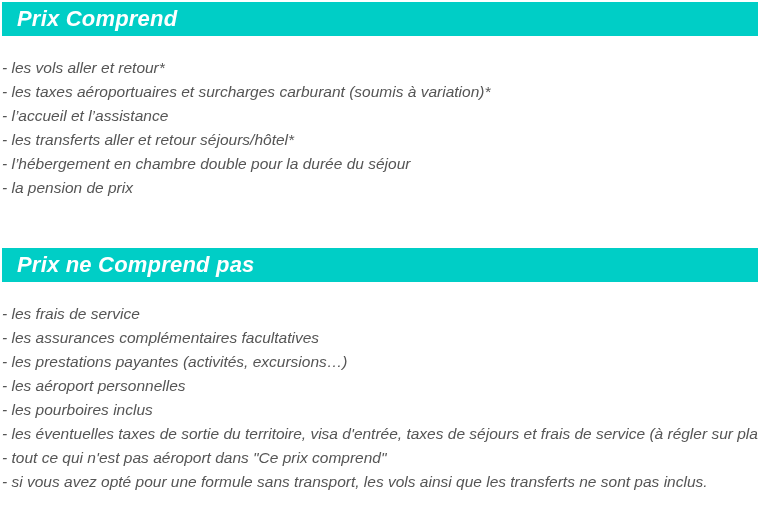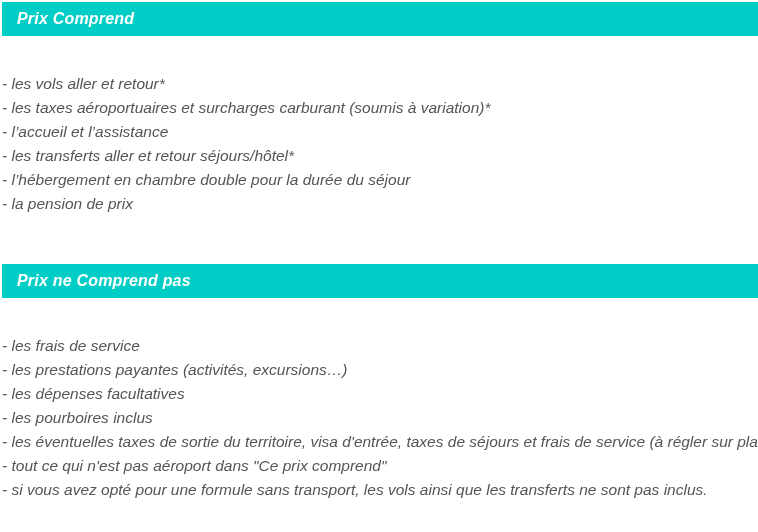--- a/index.html
+++ b/index.html
@@ -27,25 +27,25 @@
     height: 34px;
     display: flex;
     align-items: center;
     padding-left: 15px;
     width: 756px;
   }
   .section-header .title {
     color: var(--header-text);
     font-style: italic;
     font-weight: bold;
-    font-size: 16px;
+    font-size: 22px;
     letter-spacing: 0.2px;
   }
   .line-list {
-    margin-top: 36px;
+    margin-top: 20px;
     color: var(--text);
   }
   .line {
     font-style: italic;
     font-size: 15.5px;
     line-height: 24px;
     height: 24px;
     white-space: nowrap;
     color: var(--text);
   }
@@ -71,22 +71,23 @@
   </div>
 
   <div class="gap"></div>
 
   <div class="section">
     <div class="section-header">
       <span class="title">Prix ne Comprend pas</span>
     </div>
     <div class="line-list">
       <div class="line">- les frais de service</div>
+      <div class="line">- les assurances complémentaires facultatives</div>
       <div class="line">- les prestations payantes (activités, excursions…)</div>
-      <div class="line">- les dépenses facultatives</div>
+      <div class="line">- les aéroport personnelles</div>
       <div class="line">- les pourboires inclus</div>
       <div class="line">- les éventuelles taxes de sortie du territoire, visa d'entrée, taxes de séjours et frais de service (à régler sur place à l’hôtel)</div>
       <div class="line">- tout ce qui n'est pas aéroport dans "Ce prix comprend"</div>
       <div class="line">- si vous avez opté pour une formule sans transport, les vols ainsi que les transferts ne sont pas inclus.</div>
     </div>
   </div>
 
 </div>
 
 </body></html>

